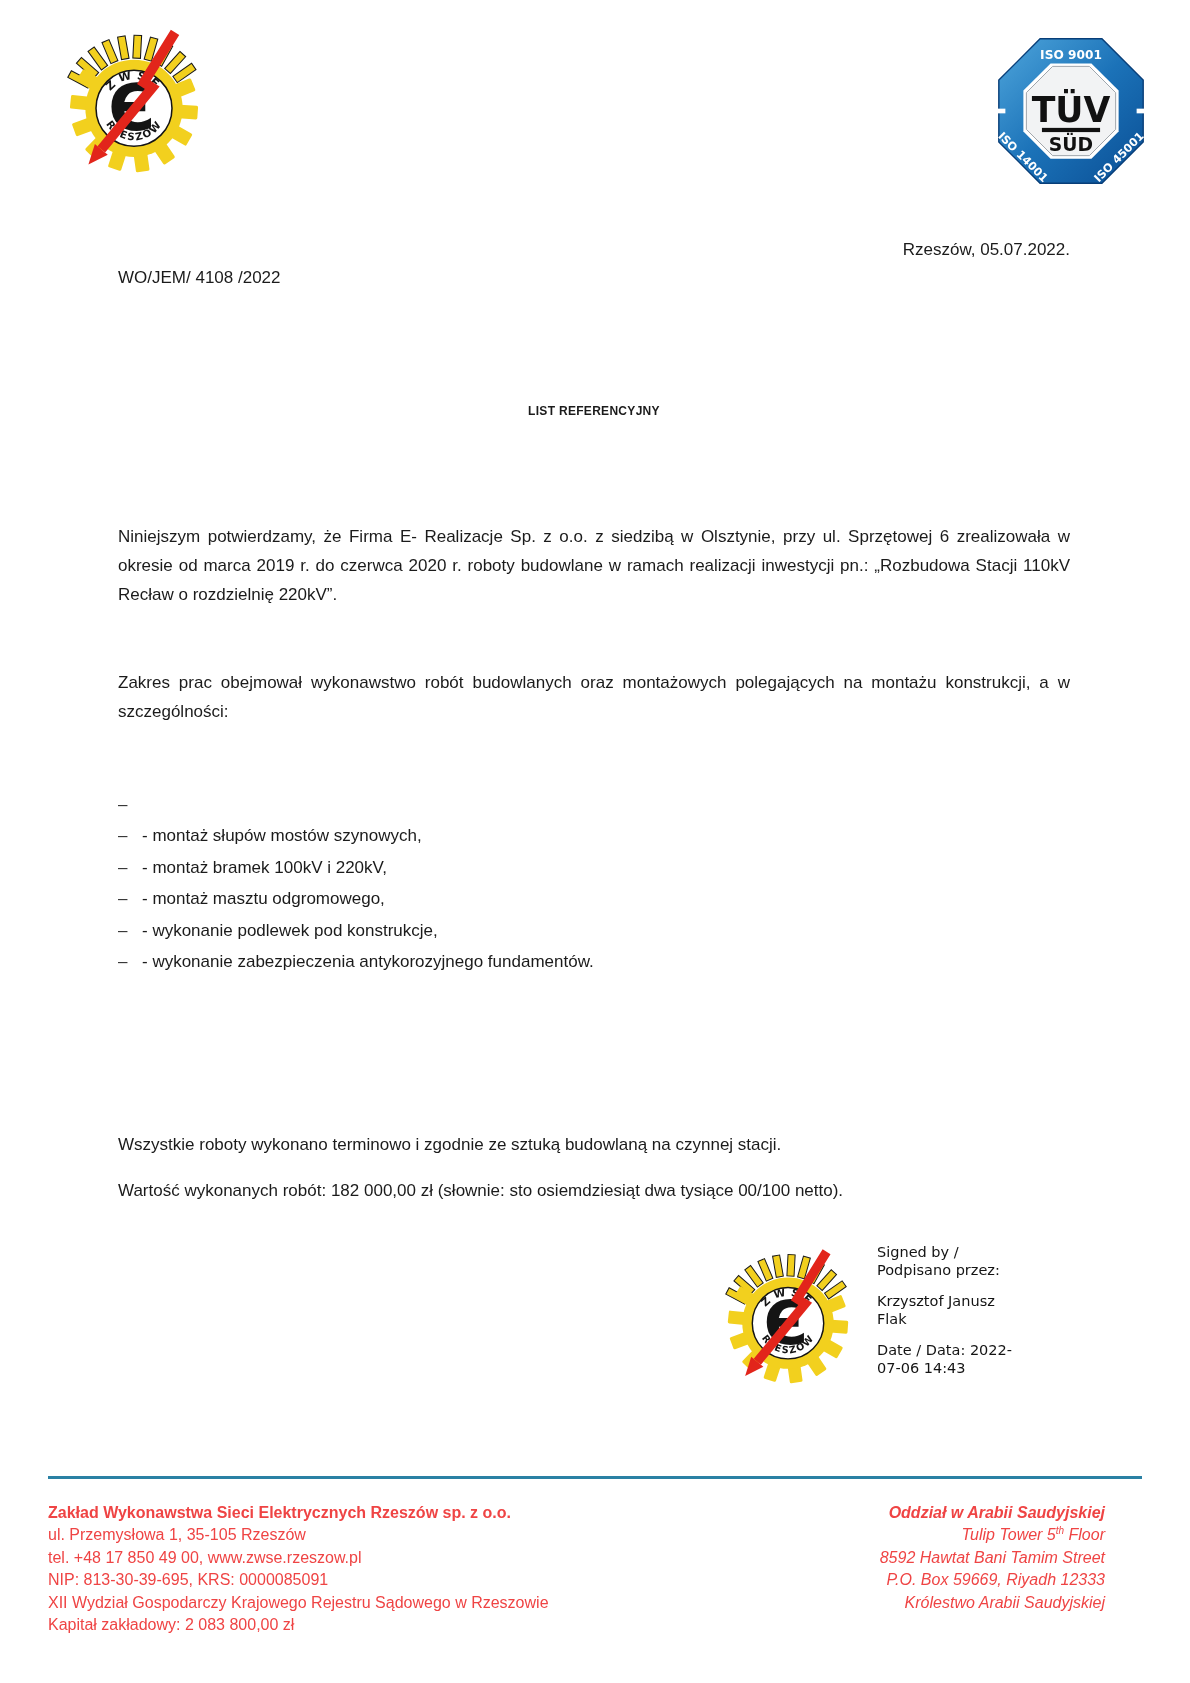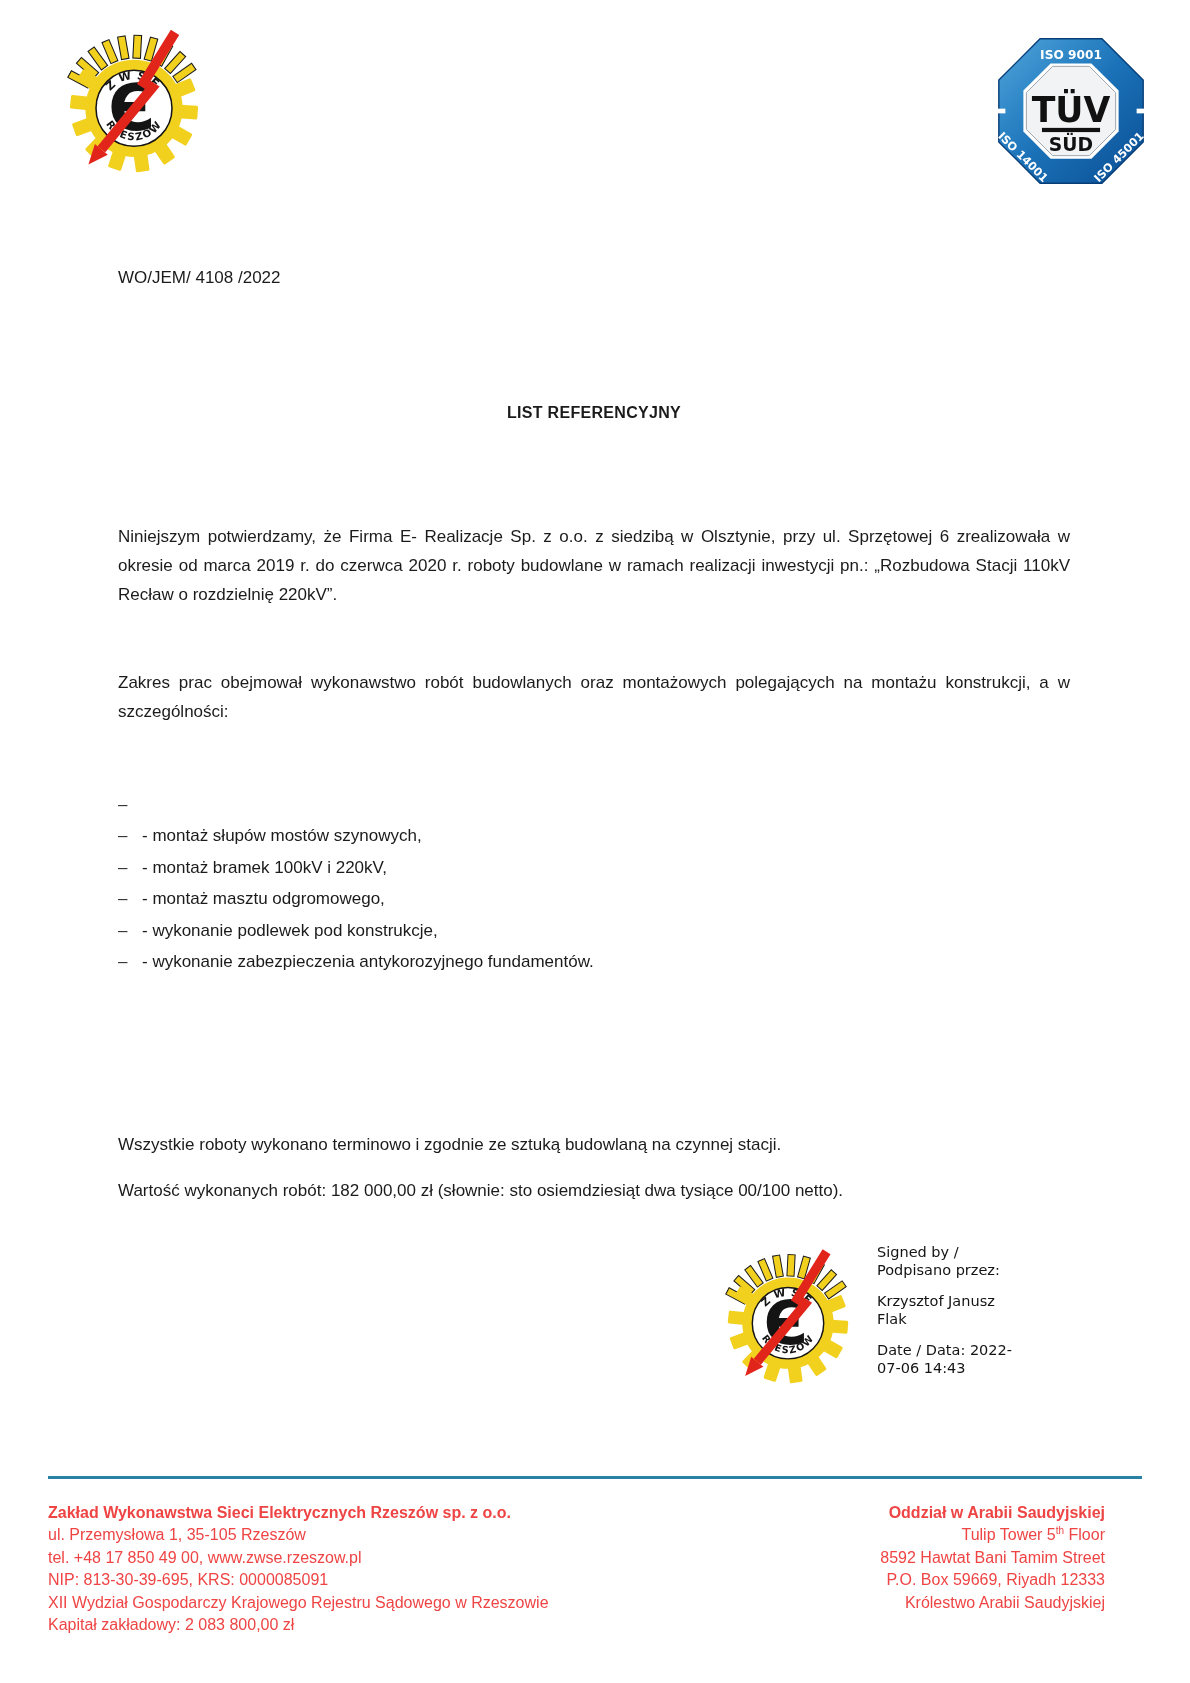--- a/index.html
+++ b/index.html
@@ -8,40 +8,40 @@
     background:#ffffff;font-family:"Liberation Sans",sans-serif;color:#1b1b1b;
     overflow:hidden;
   }
   .abs{position:absolute;}
   
   .zwse-top{left:58px;top:26px;width:152px;height:160px;}
   .tuv{left:995px;top:36px;width:152px;height:150px;}
   
   .date-line{left:118px;top:240px;width:952px;text-align:right;font-size:17px;}
   .ref-line{left:118px;top:268px;font-size:17px;}
-  .doc-title{left:118px;top:404px;width:952px;text-align:center;font-size:16px;font-weight:bold;letter-spacing:.3px;}
+  .doc-title{left:118px;top:404px;width:952px;text-align:center;font-size:12px;font-weight:bold;letter-spacing:.3px;}
   
   .para{left:118px;width:952px;font-size:17px;line-height:29px;text-align:justify;}
   .p1{top:522px;}
   .p2{top:668px;}
   .p3{top:1130px;text-align:left;}
   .p4{top:1176px;text-align:left;}
   .work-list{left:118px;top:789px;width:952px;font-size:17px;}
   .work-row{display:flex;line-height:31.4px;height:31.4px;}
   .work-row .dash{width:24px;color:#333;}
   
   .sig-logo{left:712px;top:1246px;width:152px;height:150px;}
   .sig-text{left:877px;top:1243px;width:178px;font-family:"DejaVu Sans",sans-serif;
             font-size:14.5px;line-height:18px;color:#141414;}
   .sig-group{margin:0 0 13px 0;}
   
   .footer-rule{left:48px;top:1476px;width:1094px;height:3px;background:#2A81A4;}
   .footer-col{top:1502px;font-size:16px;line-height:22.4px;color:#ef4444;}
   .footer-left{left:48px;}
-  .footer-right{right:85px;text-align:right;}
+  .footer-right{right:85px;text-align:right;font-style:italic;}
   .fb{font-weight:bold;}
   .footer-col sup{font-size:10px;line-height:0;}
   
   svg text{font-family:"DejaVu Sans",sans-serif;}
 </style>
 </head>
 <body>
 
 <div class="page">
 
@@ -107,20 +107,21 @@
     <rect x="0" y="77.5" width="10" height="5" fill="#ffffff"></rect>
     <rect x="150" y="77.5" width="10" height="5" fill="#ffffff"></rect>
     <text x="80" y="24" text-anchor="middle" font-size="13" font-weight="bold" fill="#ffffff">ISO 9001</text>
     <text transform="translate(26,132) rotate(45)" text-anchor="middle" font-size="12" font-weight="bold" fill="#ffffff">ISO 14001</text>
     <text transform="translate(134,132) rotate(-45)" text-anchor="middle" font-size="12" font-weight="bold" fill="#ffffff">ISO 45001</text>
     <text x="80" y="92" text-anchor="middle" font-size="37" font-weight="bold" fill="#111111">TÜV</text>
     <rect x="49" y="98" width="62" height="4.5" fill="#111111"></rect>
     <text x="80" y="123" text-anchor="middle" font-size="20" font-weight="bold" fill="#111111">SÜD</text>
   </svg>
 
+  <div class="abs date-line">Rzeszów, 05.07.2022.</div>
   <div class="abs ref-line">WO/JEM/ 4108 /2022</div>
 
   <div class="abs doc-title">LIST REFERENCYJNY</div>
 
   <div class="abs para p1">Niniejszym potwierdzamy, że Firma E- Realizacje Sp. z o.o. z siedzibą w Olsztynie, przy ul. Sprzętowej 6 zrealizowała w okresie od marca 2019 r. do czerwca 2020 r. roboty budowlane w ramach realizacji inwestycji pn.: „Rozbudowa Stacji 110kV Recław o rozdzielnię 220kV”.</div>
   <div class="abs para p2">Zakres prac obejmował wykonawstwo robót budowlanych  oraz montażowych polegających na montażu konstrukcji, a w szczególności:</div>
 
   <div class="abs work-list">
     <div class="work-row">
       <span class="dash">–</span>

